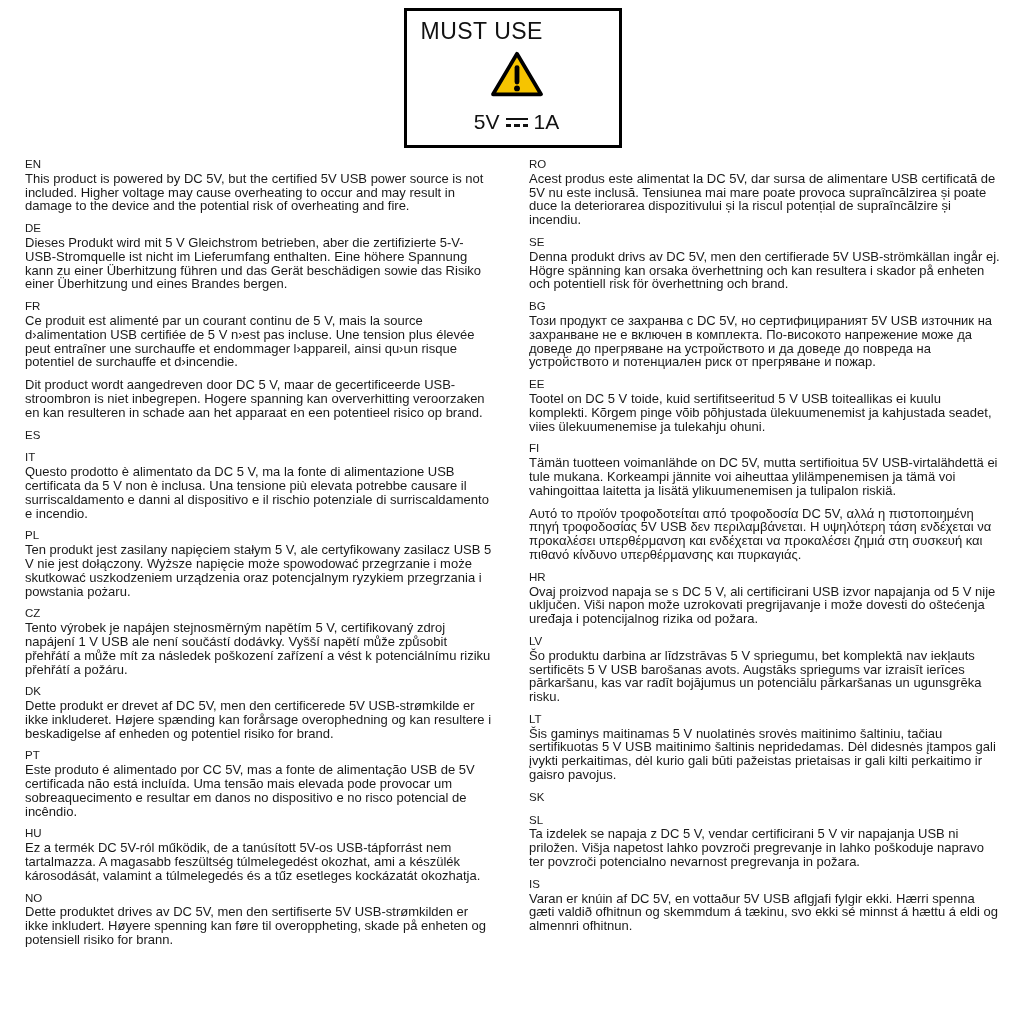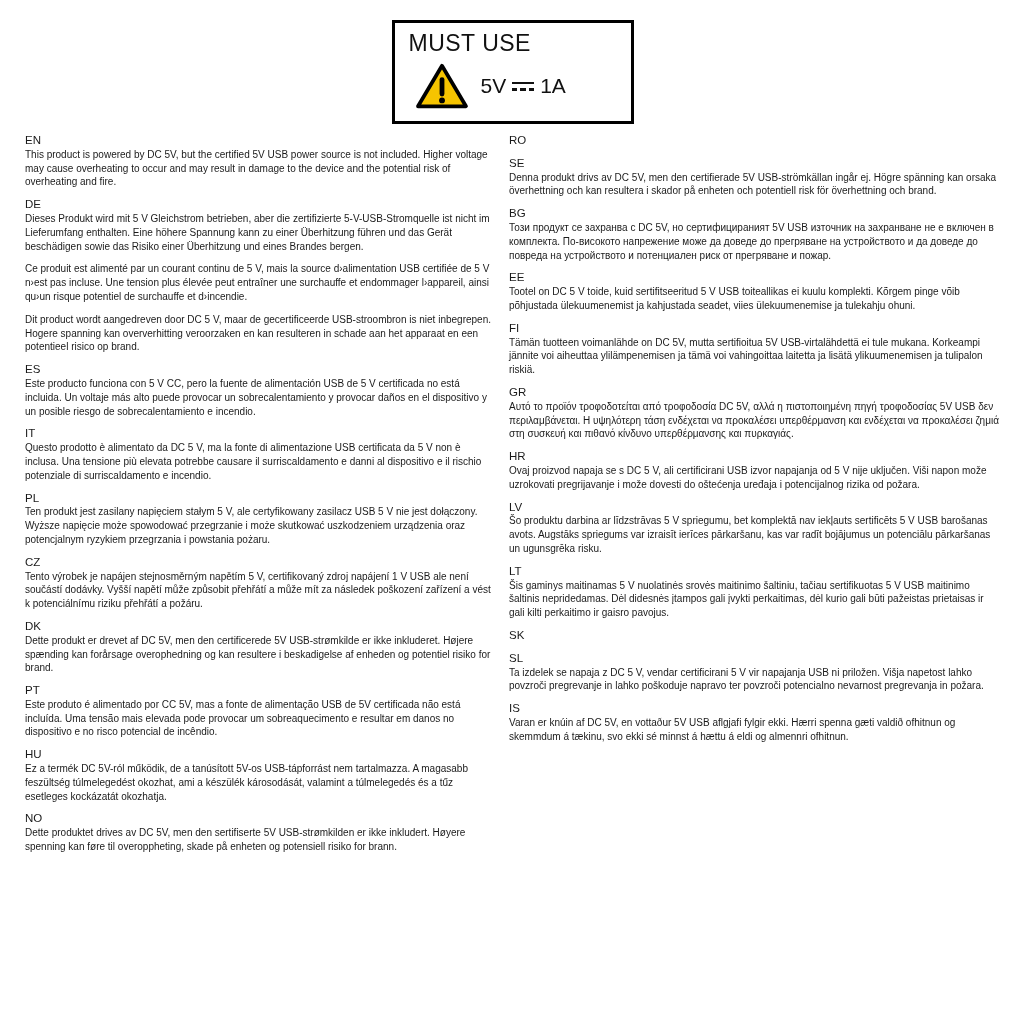--- a/index.html
+++ b/index.html
@@ -5,38 +5,38 @@
   * { margin: 0; padding: 0; box-sizing: border-box; }
   html, body { background: #ffffff; }
   body {
     width: 1024px; height: 1024px; overflow: hidden;
     font-family: "Liberation Sans", sans-serif;
     color: #1a1a1a;
   }
   .page { width: 1024px; height: 1024px; padding: 8px 24px 0 25px; position: relative; }
 
   .must-use-box {
-    width: 242px; margin: 12px auto 10px auto;
+    width: 218px; margin: 0 auto 10px auto;
     border: 3px solid #000;
     padding: 7px 12px 11px 14px;
   }
   .must-use-title { font-size: 23px; color: #111; letter-spacing: 0.5px; }
-  .rating-row { display: flex; align-items: center; gap: 12px; margin-top: 5px; padding-left: 6px; }
+  .rating-row { display: flex; align-items: center; gap: 12px; margin-top: 5px; padding-left: 6px; flex-direction: column; }
   .warning-triangle { width: 54px; height: 48px; flex: 0 0 auto; }
   .rating-text { font-size: 21px; color: #111; display: flex; align-items: center; gap: 5px; white-space: nowrap; }
   .dc-symbol { display: inline-flex; flex-direction: column; gap: 4px; width: 22px; margin: 0 1px; }
   .dc-line-solid { height: 2.5px; background: #111; }
   .dc-line-dashed { height: 2.5px; background: repeating-linear-gradient(90deg, #111 0 5px, transparent 5px 8.5px); }
 
-  .columns { display: flex; gap: 16px; margin-top: 8px; }
+  .columns { display: flex; gap: 36px; margin-top: 8px; }
   .col { flex: 1; min-width: 0; }
   .col-left { max-width: 468px; }
   .lang-section { margin-bottom: 9px; }
   .lang-code { font-size: 11.5px; line-height: 13.8px; color: #1a1a1a; }
-  .lang-text { font-size: 10px; line-height: 13.8px; color: #1a1a1a; }
+  .lang-text { font-size: 13px; line-height: 13.8px; color: #1a1a1a; }
 </style>
 </head>
 <body>
 
 <div class="page">
 
   <div class="must-use-box">
     <div class="must-use-title">MUST USE</div>
     <div class="rating-row">
       <svg class="warning-triangle" viewBox="0 0 100 90" aria-hidden="true">
@@ -62,30 +62,30 @@
           <div class="lang-code">EN</div>
           <p class="lang-text">This product is powered by DC 5V, but the certified 5V USB power source is not included. Higher voltage may cause overheating to occur and may result in damage to the device and the potential risk of overheating and fire.</p>
         </section>
 
         <section class="lang-section">
           <div class="lang-code">DE</div>
           <p class="lang-text">Dieses Produkt wird mit 5 V Gleichstrom betrieben, aber die zertifizierte 5-V-USB-Stromquelle ist nicht im Lieferumfang enthalten. Eine höhere Spannung kann zu einer Überhitzung führen und das Gerät beschädigen sowie das Risiko einer Überhitzung und eines Brandes bergen.</p>
         </section>
 
         <section class="lang-section">
+          <div class="lang-code">FR</div>
           <p class="lang-text">Ce produit est alimenté par un courant continu de 5 V, mais la source d›alimentation USB certifiée de 5 V n›est pas incluse. Une tension plus élevée peut entraîner une surchauffe et endommager l›appareil, ainsi qu›un risque potentiel de surchauffe et d›incendie.</p>
         </section>
 
         <section class="lang-section">
           <p class="lang-text">Dit product wordt aangedreven door DC 5 V, maar de gecertificeerde USB-stroombron is niet inbegrepen. Hogere spanning kan oververhitting veroorzaken en kan resulteren in schade aan het apparaat en een potentieel risico op brand.</p>
         </section>
 
         <section class="lang-section">
           <div class="lang-code">ES</div>
-          <p class="lang-text">Este producto funciona con 5 V CC, pero la fuente de alimentación USB de 5 V certificada no está incluida. Un voltaje más alto puede provocar un sobrecalentamiento y provocar daños en el dispositivo y un posible riesgo de sobrecalentamiento e incendio.</p>
         </section>
 
         <section class="lang-section">
           <div class="lang-code">IT</div>
           <p class="lang-text">Questo prodotto è alimentato da DC 5 V, ma la fonte di alimentazione USB certificata da 5 V non è inclusa. Una tensione più elevata potrebbe causare il surriscaldamento e danni al dispositivo e il rischio potenziale di surriscaldamento e incendio.</p>
         </section>
 
         <section class="lang-section">
           <div class="lang-code">PL</div>
           <p class="lang-text">Ten produkt jest zasilany napięciem stałym 5 V, ale certyfikowany zasilacz USB 5 V nie jest dołączony. Wyższe napięcie może spowodować przegrzanie i może skutkować uszkodzeniem urządzenia oraz potencjalnym ryzykiem przegrzania i powstania pożaru.</p>
@@ -113,20 +113,21 @@
 
         <section class="lang-section">
           <div class="lang-code">NO</div>
           <p class="lang-text">Dette produktet drives av DC 5V, men den sertifiserte 5V USB-strømkilden er ikke inkludert. Høyere spenning kan føre til overoppheting, skade på enheten og potensiell risiko for brann.</p>
         </section>
       </div>
     <div class="col col-right">
 
         <section class="lang-section">
           <div class="lang-code">RO</div>
+          <p class="lang-text">Acest produs este alimentat la DC 5V, dar sursa de alimentare USB certificată de 5V nu este inclusă. Tensiunea mai mare poate provoca supraîncălzirea și poate duce la deteriorarea dispozitivului și la riscul potențial de supraîncălzire și incendiu.</p>
         </section>
 
         <section class="lang-section">
           <div class="lang-code">SE</div>
           <p class="lang-text">Denna produkt drivs av DC 5V, men den certifierade 5V USB-strömkällan ingår ej. Högre spänning kan orsaka överhettning och kan resultera i skador på enheten och potentiell risk för överhettning och brand.</p>
         </section>
 
         <section class="lang-section">
           <div class="lang-code">BG</div>
           <p class="lang-text">Този продукт се захранва с DC 5V, но сертифицираният 5V USB източник на захранване не е включен в комплекта. По-високото напрежение може да доведе до прегряване на устройството и да доведе до повреда на устройството и потенциален риск от прегряване и пожар.</p>
@@ -136,21 +137,20 @@
           <div class="lang-code">EE</div>
           <p class="lang-text">Tootel on DC 5 V toide, kuid sertifitseeritud 5 V USB toiteallikas ei kuulu komplekti. Kõrgem pinge võib põhjustada ülekuumenemist ja kahjustada seadet, viies ülekuumenemise ja tulekahju ohuni.</p>
         </section>
 
         <section class="lang-section">
           <div class="lang-code">FI</div>
           <p class="lang-text">Tämän tuotteen voimanlähde on DC 5V, mutta sertifioitua 5V USB-virtalähdettä ei tule mukana. Korkeampi jännite voi aiheuttaa ylilämpenemisen ja tämä voi vahingoittaa laitetta ja lisätä ylikuumenemisen ja tulipalon riskiä.</p>
         </section>
 
         <section class="lang-section">
-          <div class="lang-code">GR</div>
           <p class="lang-text">Αυτό το προϊόν τροφοδοτείται από τροφοδοσία DC 5V, αλλά η πιστοποιημένη πηγή τροφοδοσίας 5V USB δεν περιλαμβάνεται. Η υψηλότερη τάση ενδέχεται να προκαλέσει υπερθέρμανση και ενδέχεται να προκαλέσει ζημιά στη συσκευή και πιθανό κίνδυνο υπερθέρμανσης και πυρκαγιάς.</p>
         </section>
 
         <section class="lang-section">
           <div class="lang-code">HR</div>
           <p class="lang-text">Ovaj proizvod napaja se s DC 5 V, ali certificirani USB izvor napajanja od 5 V nije uključen. Viši napon može uzrokovati pregrijavanje i može dovesti do oštećenja uređaja i potencijalnog rizika od požara.</p>
         </section>
 
         <section class="lang-section">
           <div class="lang-code">LV</div>

